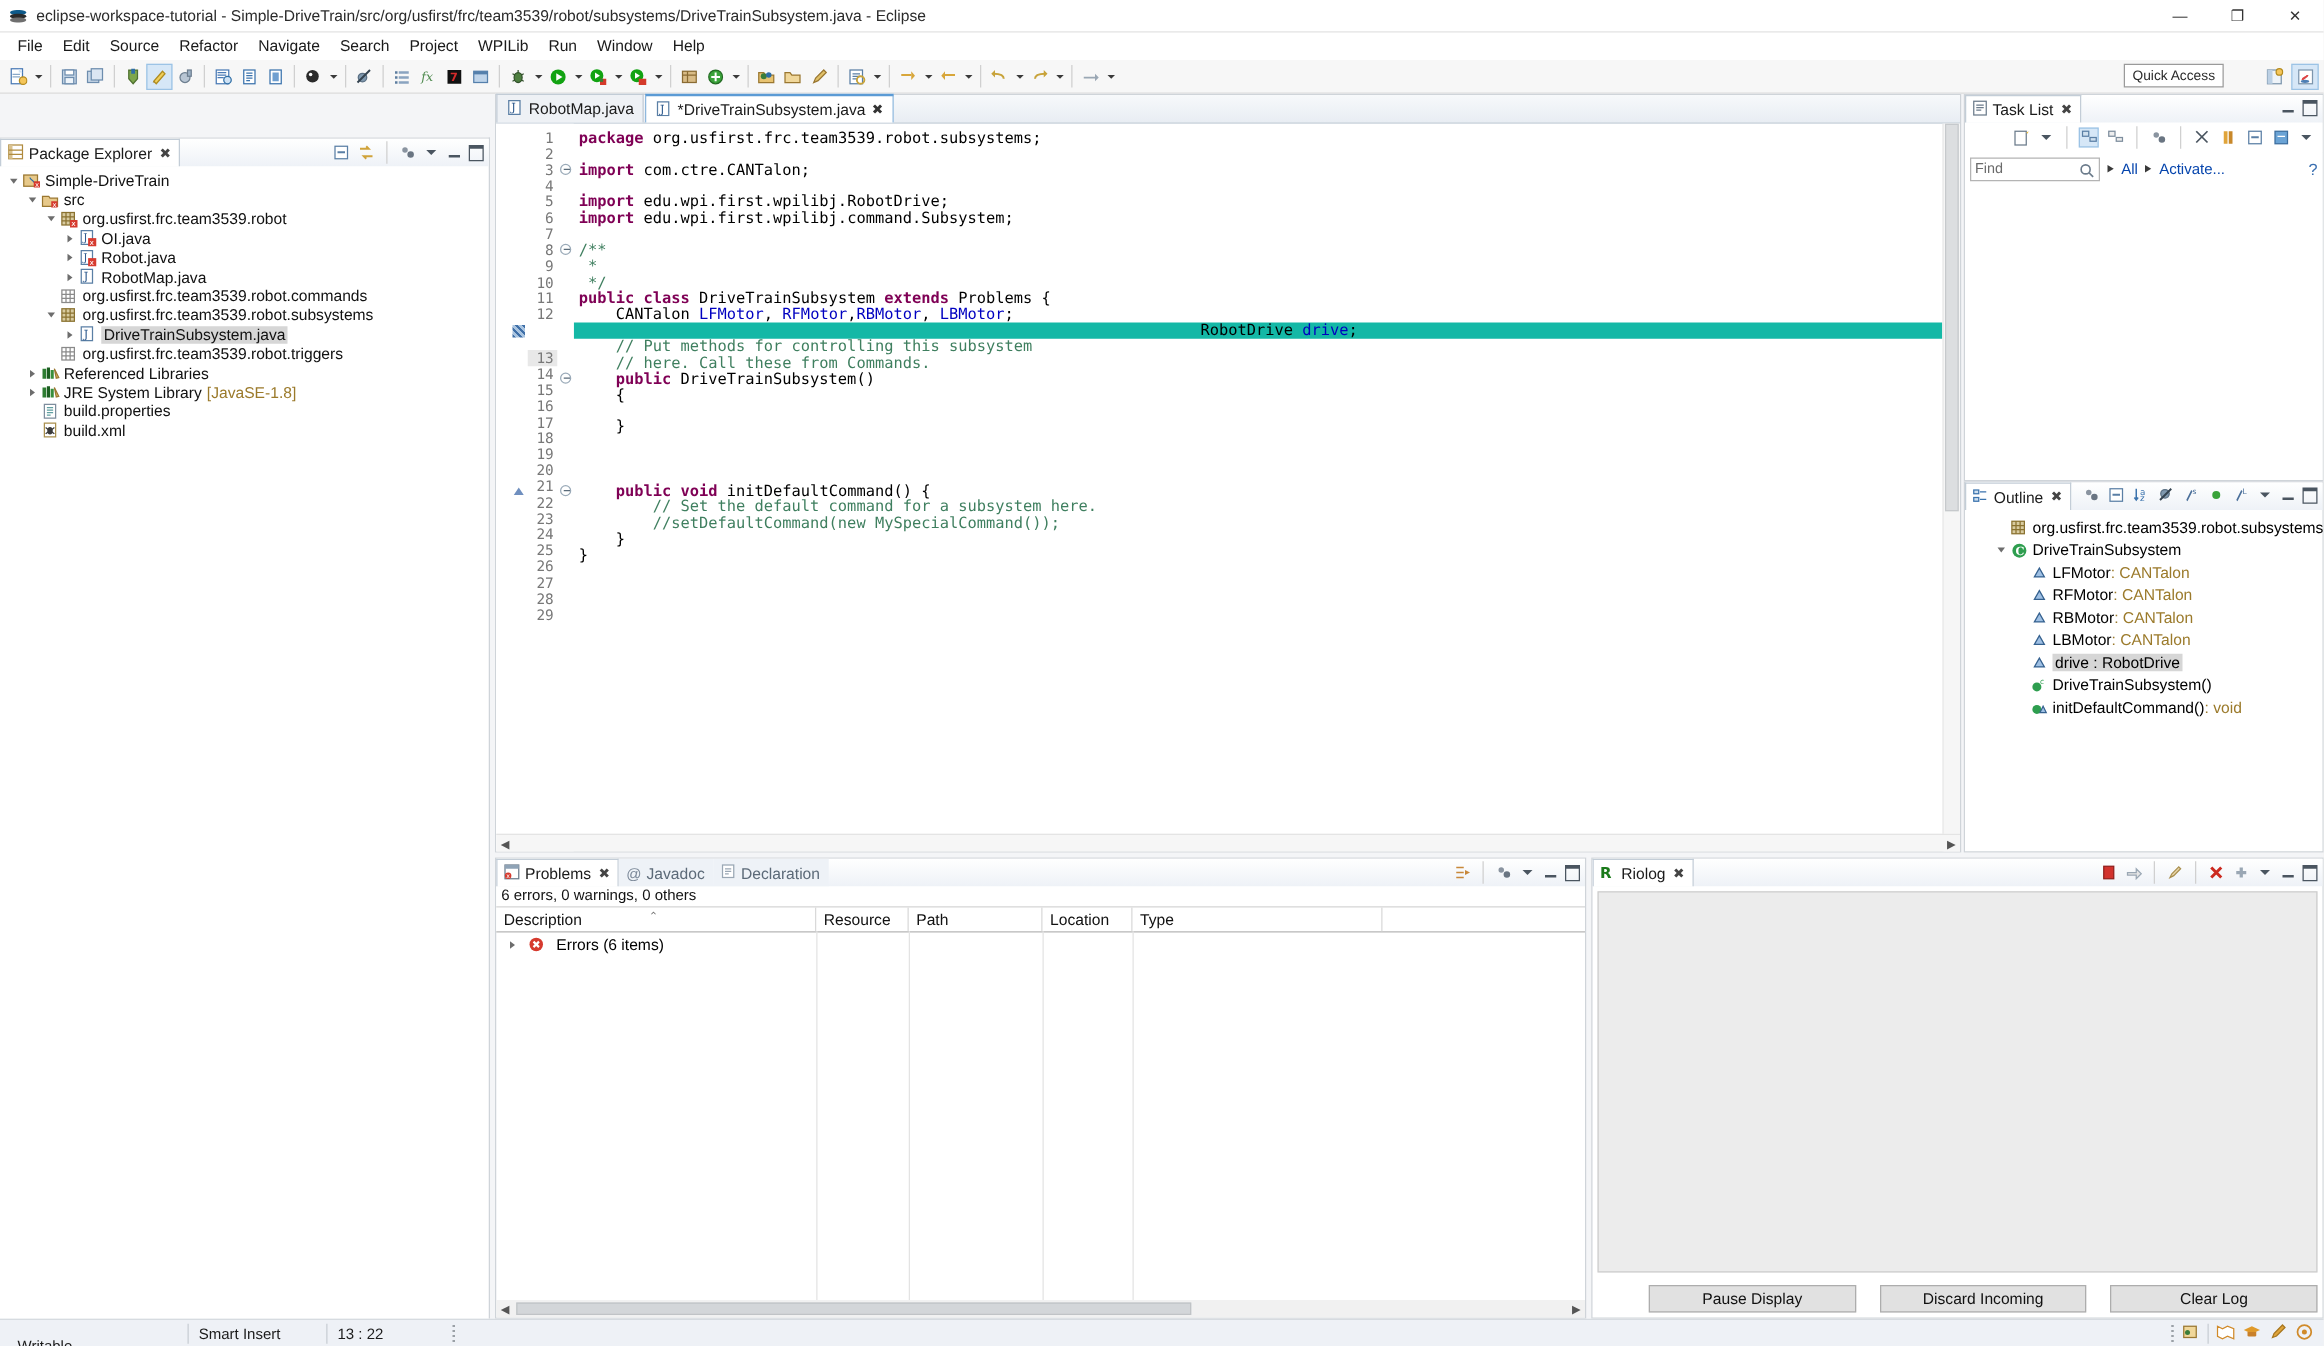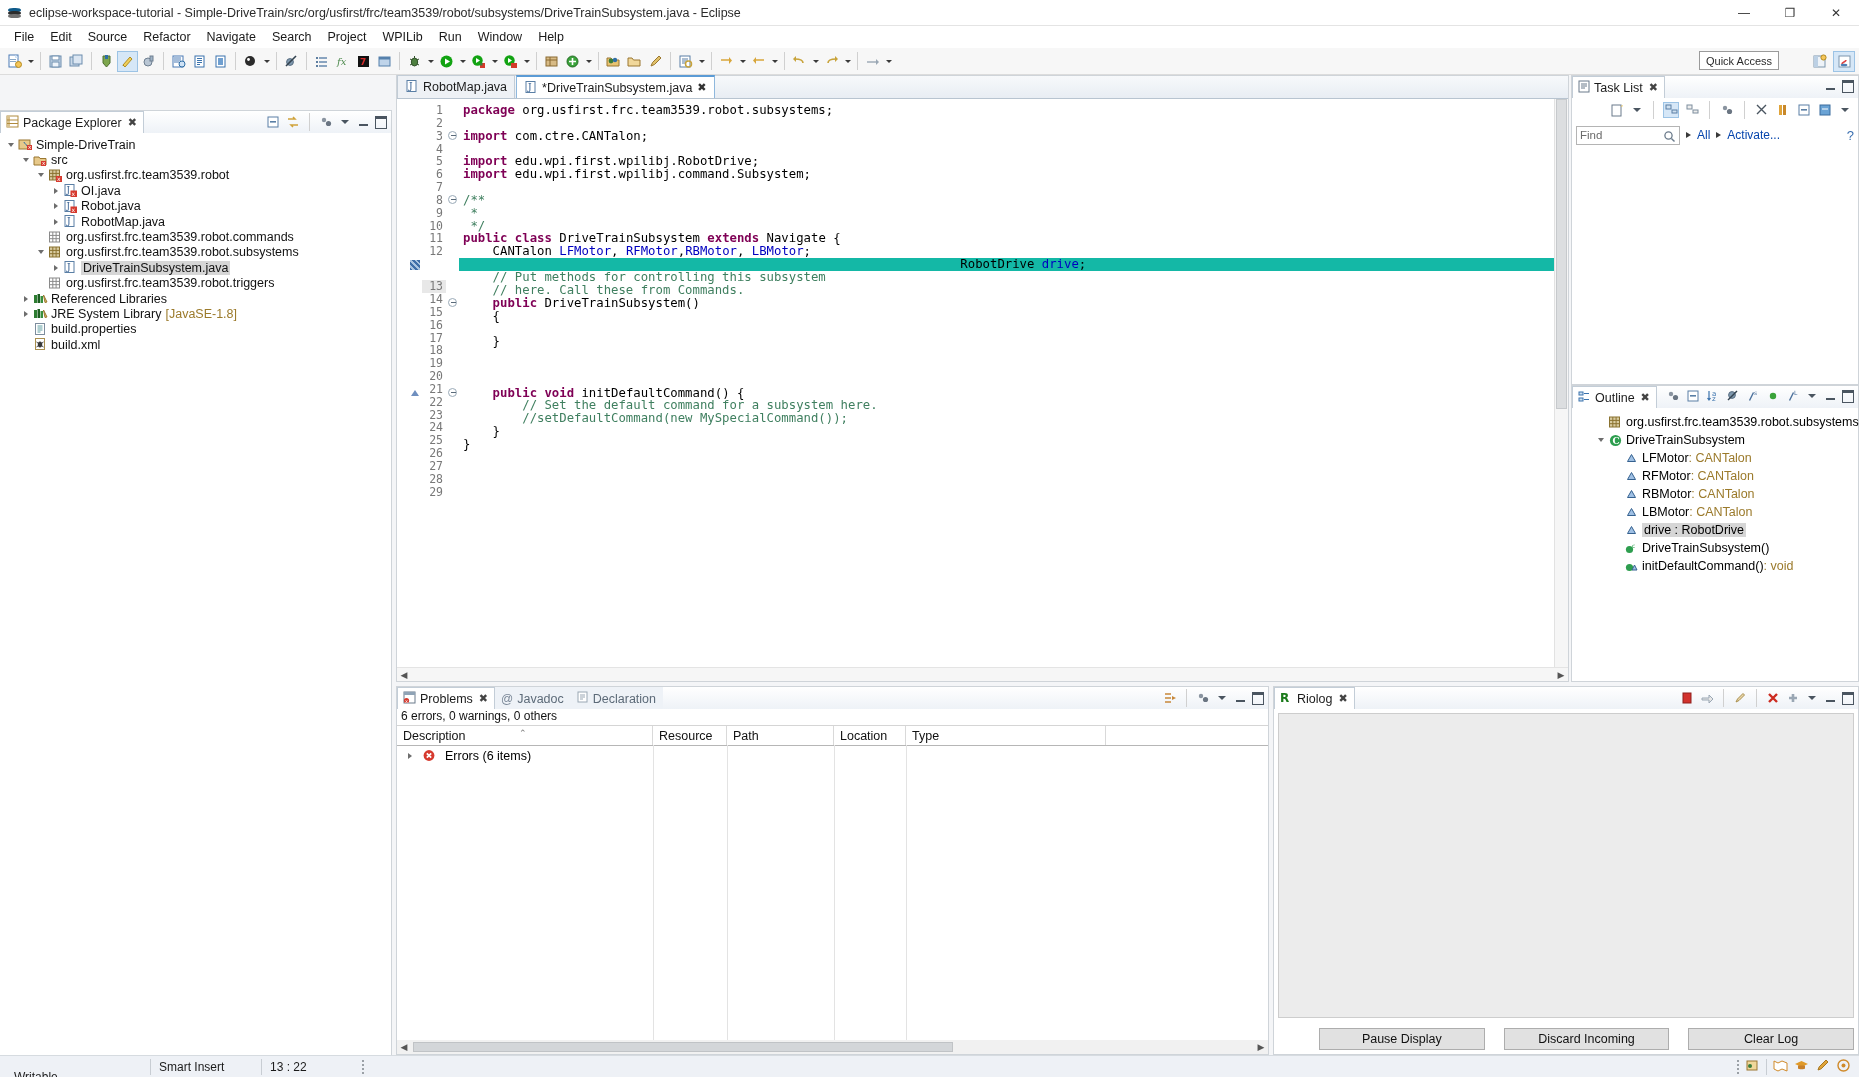--- a/index.html
+++ b/index.html
@@ -778,21 +778,21 @@
             <div class="cl"><span class="kw">package </span><span class="cls">org.usfirst.frc.team3539.robot.subsystems;</span></div>
             <div class="cl">&nbsp;</div>
             <div class="cl"><span class="kw">import </span><span class="cls">com.ctre.CANTalon;</span></div>
             <div class="cl">&nbsp;</div>
             <div class="cl"><span class="kw">import </span><span class="cls">edu.wpi.first.wpilibj.RobotDrive;</span></div>
             <div class="cl"><span class="kw">import </span><span class="cls">edu.wpi.first.wpilibj.command.Subsystem;</span></div>
             <div class="cl">&nbsp;</div>
             <div class="cl"><span class="cm">/**</span></div>
             <div class="cl"><span class="cm"> *</span></div>
             <div class="cl"><span class="cm"> */</span></div>
-            <div class="cl"><span class="kw">public class </span><span class="cls">DriveTrainSubsystem </span><span class="kw">extends </span><span class="cls">Navigate {</span></div>
+            <div class="cl"><span class="kw">public class </span><span class="cls">DriveTrainSubsystem </span><span class="kw">extends </span><span class="cls">Problems {</span></div>
             <div class="cl"><span class="cls">    CANTalon </span><span class="fld">LFMotor</span><span class="cls">, </span><span class="fld">RFMotor</span><span class="cls">,</span><span class="fld">RBMotor</span><span class="cls">, </span><span class="fld">LBMotor</span><span class="cls">;</span></div>
             <div class="cl hl-line"><span class="cls">    RobotDrive </span><span class="fld">drive</span><span class="cls">;</span></div>
             <div class="cl"><span class="cm">    // Put methods for controlling this subsystem</span></div>
             <div class="cl"><span class="cm">    // here. Call these from Commands.</span></div>
             <div class="cl"><span class="kw">    public </span><span class="cls">DriveTrainSubsystem()</span></div>
             <div class="cl"><span class="cls">    {</span></div>
             <div class="cl">&nbsp;</div>
             <div class="cl"><span class="cls">    }</span></div>
             <div class="cl">&nbsp;</div>
             <div class="cl">&nbsp;</div>

